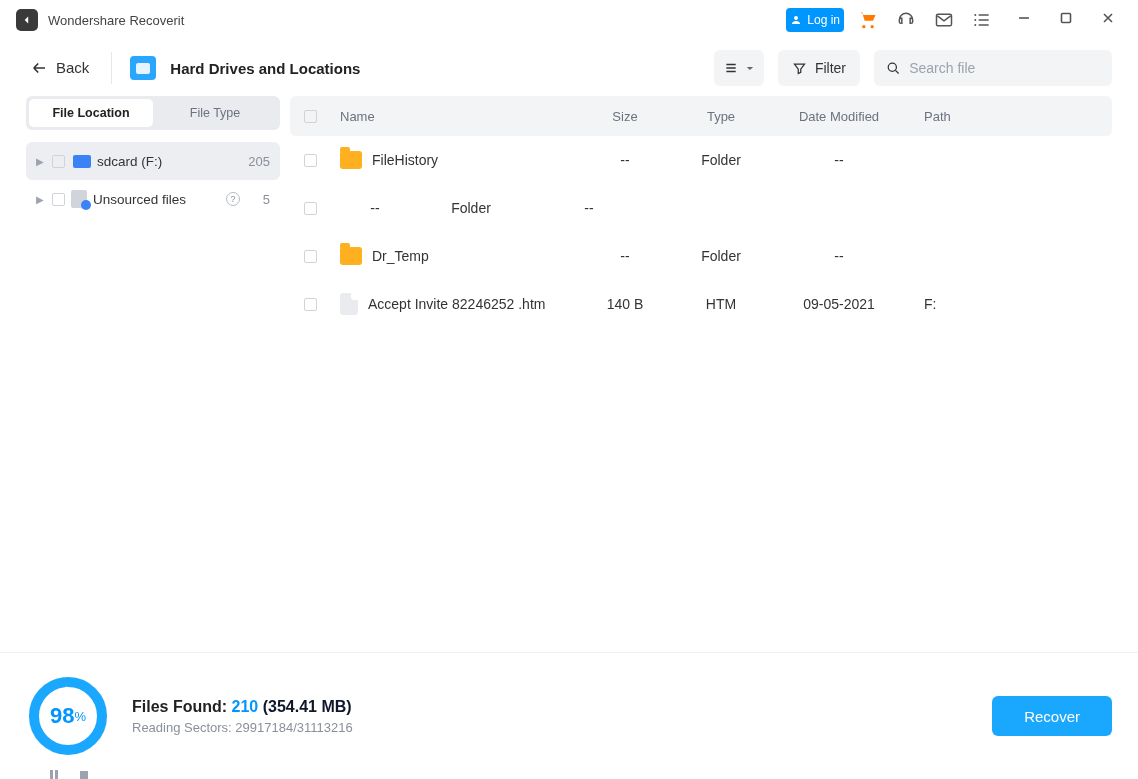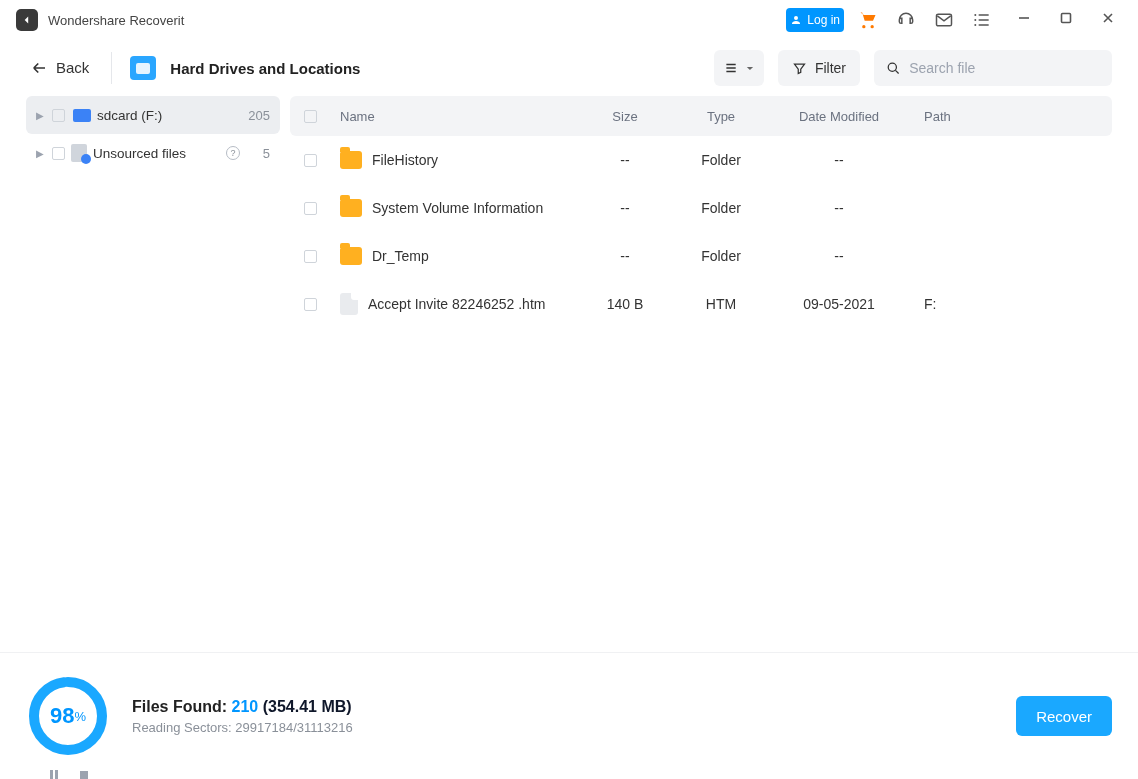--- a/index.html
+++ b/index.html
@@ -131,21 +131,21 @@
   .progress-ring .pct .sm { font-size: 13px; font-weight: 500; }
   .ctrls { position: absolute; left: 22px; bottom: -26px; display: flex; gap: 18px; color: #9ca3af; }
   .ctrls .c { cursor: pointer; font-size: 12px; }
   .footer-text .line1 { font-size: 16px; font-weight: 700; color: #222; }
   .footer-text .line1 .blue { color: #0096ff; }
   .footer-text .line1 .grey { color: #0f172a; font-weight: 600; }
   .footer-text .line2 { font-size: 13px; color: #8a9099; margin-top: 4px; }
   .footer .spacer { flex: 1; }
   .recover-btn {
     background: #1aa8ff; color: #fff; border: none; border-radius: 6px;
-    height: 40px; padding: 0 20px; font-size: 15px; cursor: pointer;
+    height: 40px; padding: 0 32px; font-size: 15px; cursor: pointer;
   }
 
   .ring-wrap { position: relative; width: 84px; display:flex; flex-direction:column; align-items:center; }
 
 </style>
 </head>
 <body>
 
 <div class="titlebar">
   <div class="app-logo">
@@ -234,20 +234,24 @@
         <circle cx="10" cy="10" r="6.5" fill="none" stroke="#333" stroke-width="2"></circle>
         <path stroke="#333" stroke-width="2" d="M15 15l5 5"></path>
       </svg>
     <input type="text" placeholder="Search file" style="">
   </div>
 </div>
 
 <div class="main">
 
   <div class="sidebar">
+    <div class="tab-switch">
+      <div class="tab active">File Location</div>
+      <div class="tab">File Type</div>
+    </div>
 
     <div class="tree-item selected">
       <span class="caret">▶</span>
       <span class="cb"></span>
       <span class="drive-ic"></span>
       <span class="label">sdcard (F:)</span>
       <span class="count">205</span>
     </div>
 
     <div class="tree-item">
@@ -282,24 +286,20 @@
     </div>
     <div class="col-size">--</div>
     <div class="col-type">Folder</div>
     <div class="col-date">--</div>
     <div class="col-path"></div>
   </div>
         <div class="trow">
     <div class="col-cb">
             <div class="cb"></div>
           </div>
-    <div class="name-cell">
-      <span class="folder-ic"></span>
-      <span>System Volume Information</span>
-    </div>
     <div class="col-size">--</div>
     <div class="col-type">Folder</div>
     <div class="col-date">--</div>
     <div class="col-path"></div>
   </div>
         <div class="trow">
     <div class="col-cb">
             <div class="cb"></div>
           </div>
     <div class="name-cell">

